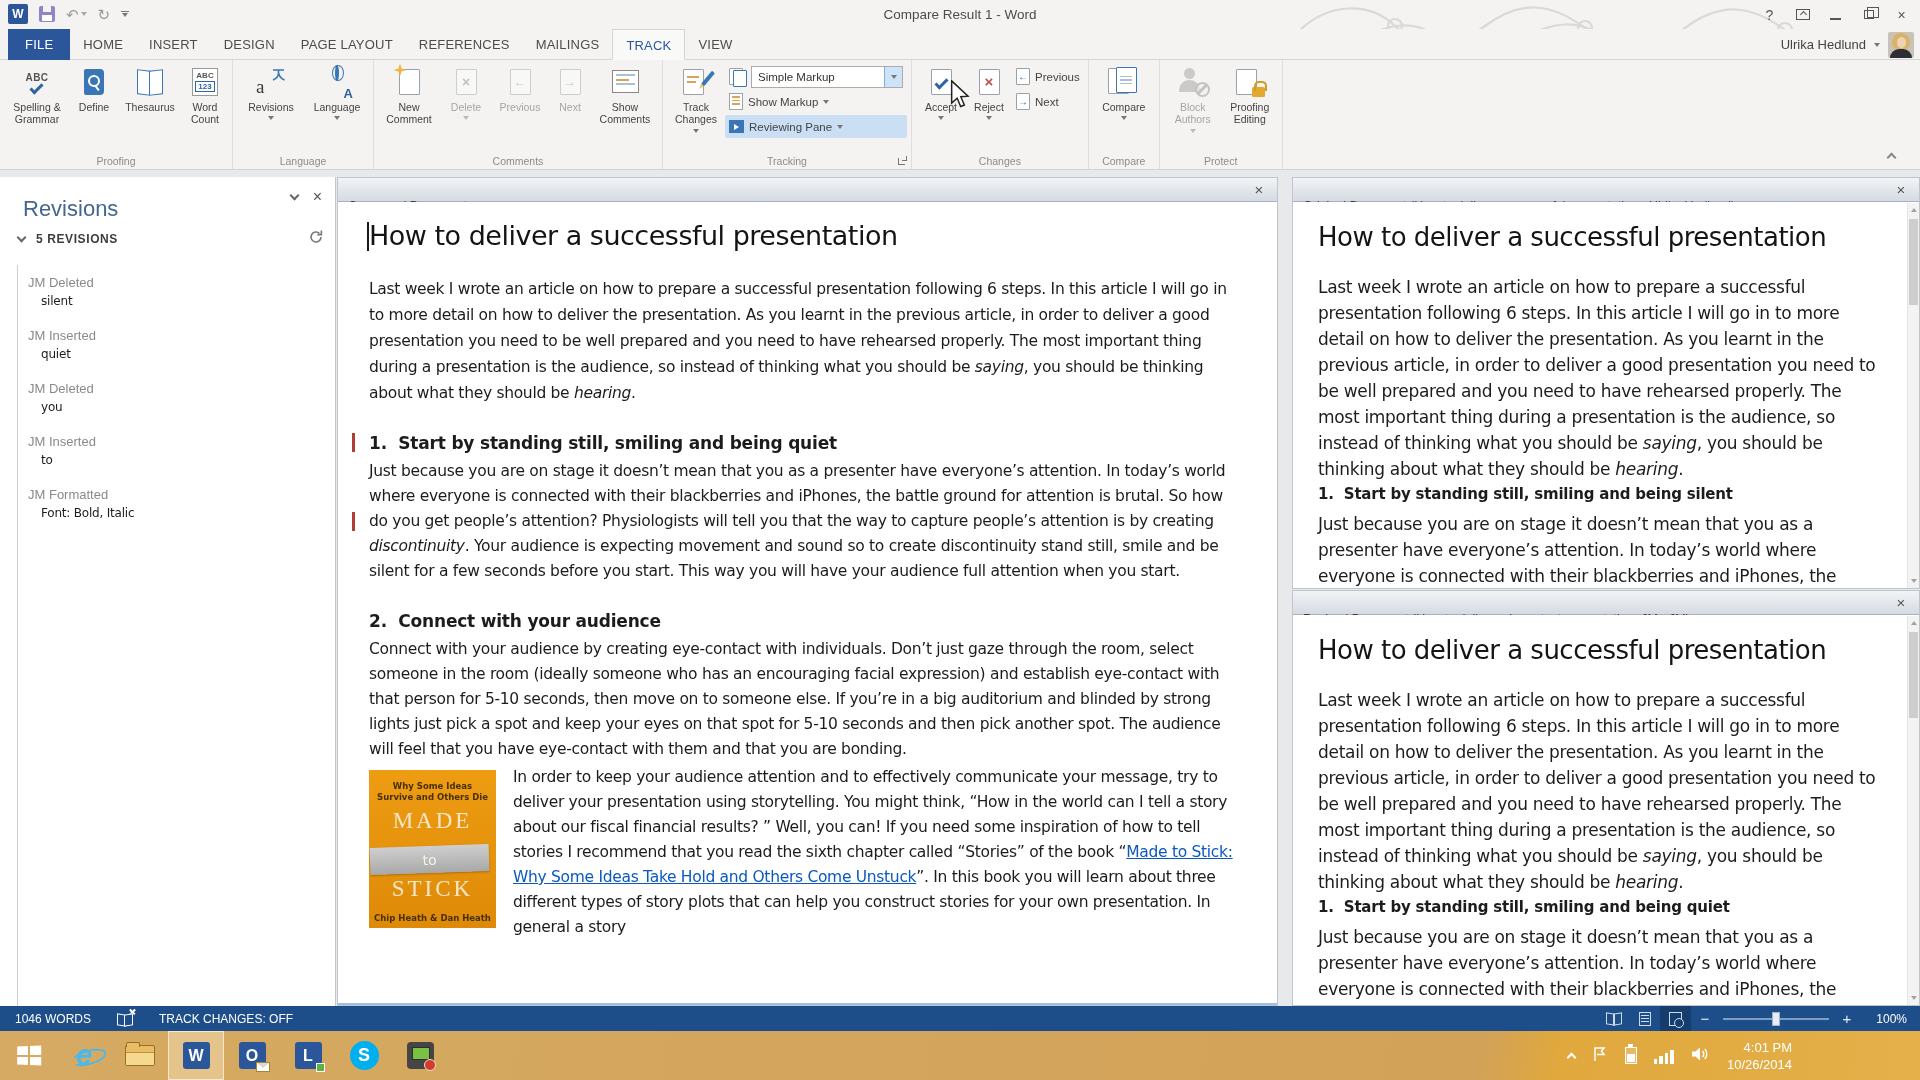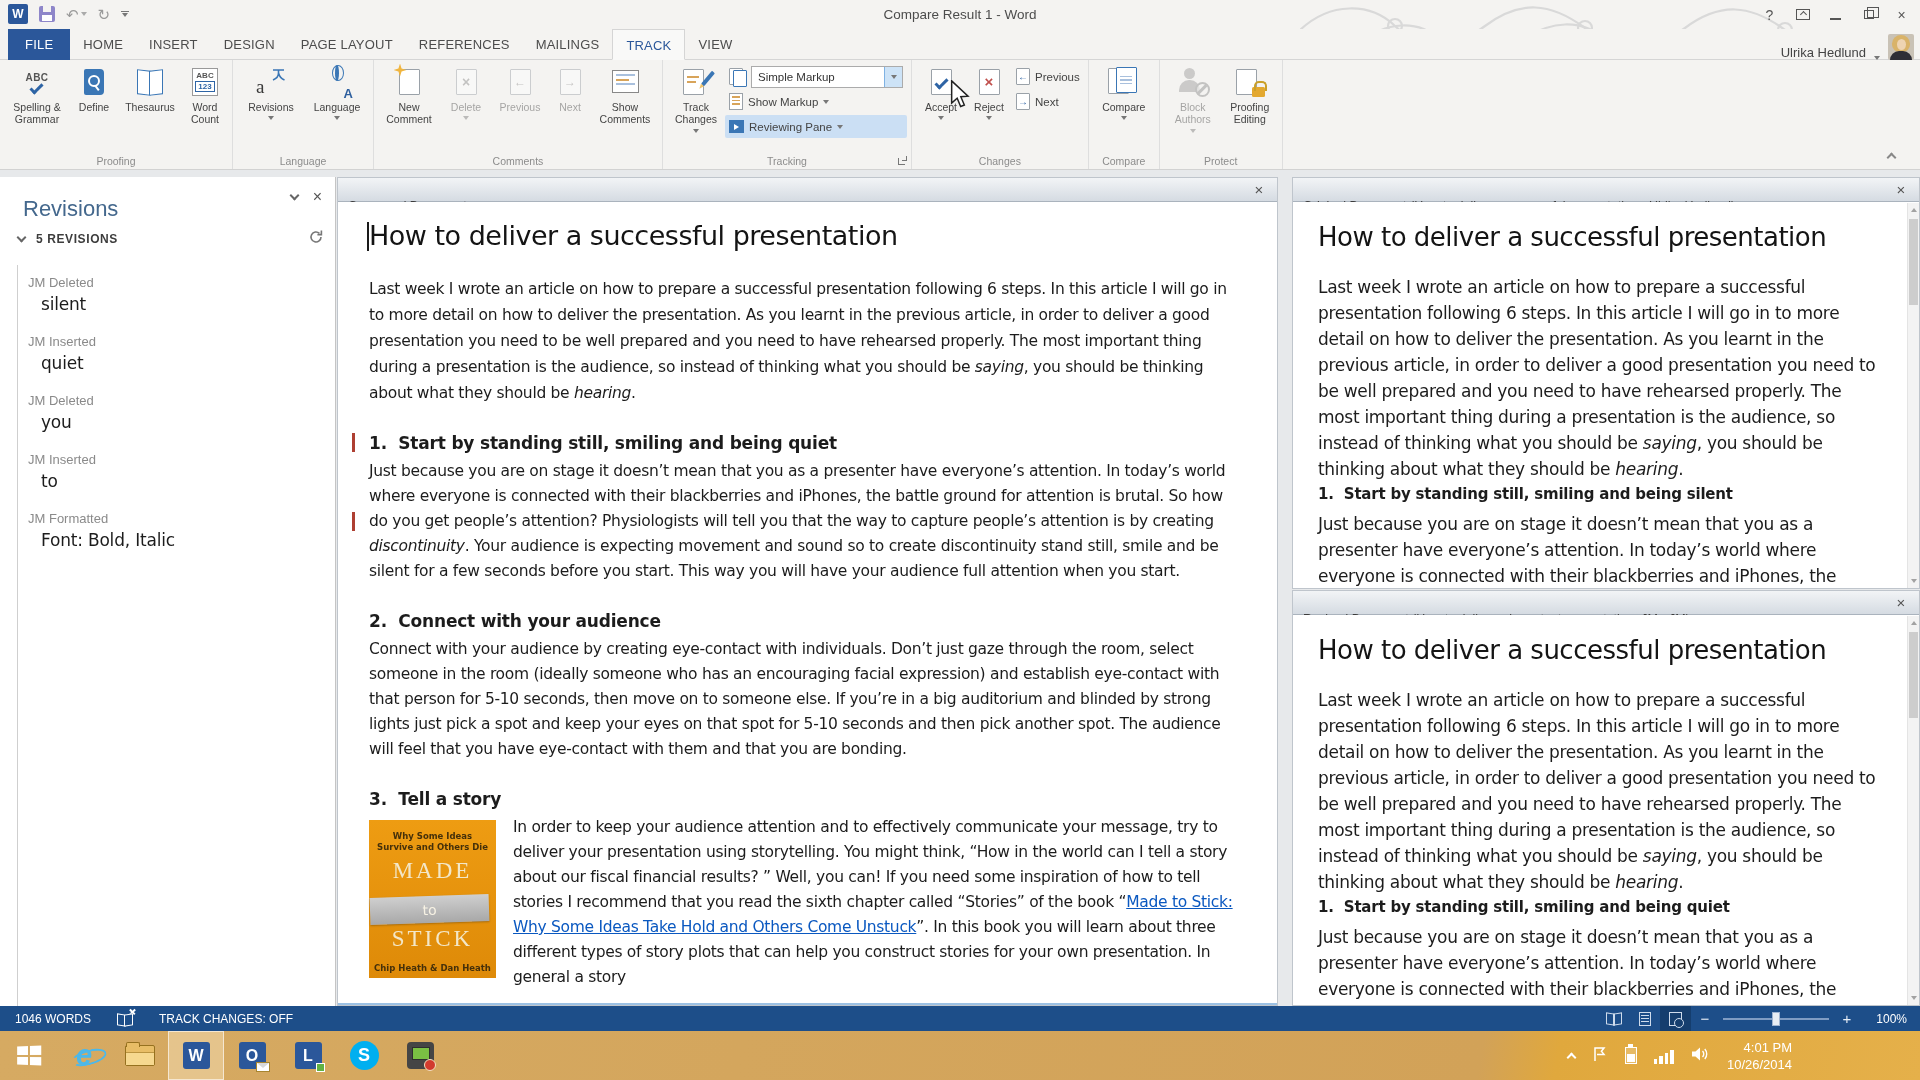--- a/index.html
+++ b/index.html
@@ -27,21 +27,21 @@
   .restore-glyph { width:10px; height:9px; border:1px solid #555; background:#f4f3f1; position:relative; }
   .restore-glyph::before { content:""; position:absolute; left:2px; top:-4px; width:10px; height:9px; border:1px solid #555; }
   .ropts-glyph { width:14px; height:11px; border:1px solid #555; position:relative; }
   .ropts-glyph::after { content:""; position:absolute; left:4px; top:2px; width:4px; height:4px; border-left:1.5px solid #555; border-top:1.5px solid #555; transform:rotate(45deg); }
 
   
   .tabsrow { position:absolute; left:0; top:29px; width:1920px; height:31px; background:#f4f3f1; border-bottom:1px solid #d5d5d5; display:flex; align-items:stretch; padding-left:8px; }
   .tab { height:31px; line-height:31px; padding:0 13px; font-size:13px; color:#4c4c4c; letter-spacing:.2px; }
   .tab.file { background:#2b579a; color:#fff; padding:0 17px; }
   .tab.active { background:#f9f9f8; color:#2b579a; border:1px solid #d5d5d5; border-bottom-color:#f9f9f8; margin-bottom:-1px; }
-  .account { position:absolute; right:6px; top:0; height:31px; display:flex; align-items:flex-end; gap:8px; font-size:13px; color:#444; }
+  .account { position:absolute; right:6px; top:0; height:31px; display:flex; align-items:center; gap:8px; font-size:13px; color:#444; }
   .avatar { width:26px; height:26px; border-radius:2px; background:#c9c2b6; position:relative; overflow:hidden; }
   .av-hair { position:absolute; top:1px; left:4px; width:18px; height:17px; border-radius:50% 50% 42% 42%; background:#d9b369; }
   .av-face { position:absolute; top:5px; left:8.5px; width:9px; height:11px; border-radius:50%; background:#eed4b2; }
   .av-body { position:absolute; bottom:-2px; left:2px; width:22px; height:11px; border-radius:9px 9px 0 0; background:#2e2e36; }
 
   
   .ribbon { position:absolute; left:0; top:60px; width:1920px; height:110px; background:#f4f3f1; border-bottom:1px solid #d2d2d2; display:flex; align-items:stretch; }
   .rgroup { position:relative; border-right:1px solid #dedede; padding:2px 4px 16px; display:flex; align-items:flex-start; }
   .glabel { position:absolute; bottom:2px; left:0; right:0; text-align:center; font-size:10.5px; color:#8c8c8c; }
   .bigbtn { display:flex; flex-direction:column; align-items:center; padding-top:3px; font-size:10.5px; color:#444; text-align:center; line-height:1.18; border-radius:2px; }
@@ -130,21 +130,21 @@
   .rp-controls { position:absolute; top:12px; right:13px; display:flex; gap:15px; align-items:center; }
   .chev-down-s { display:inline-block; width:7px; height:7px; border-left:2px solid #666; border-bottom:2px solid #666; transform:rotate(-45deg); margin-top:-3px; }
   .rp-close { color:#555; font-size:16px; line-height:1; }
   .rp-title { position:absolute; left:23px; top:19px; font-size:22px; color:#44688d; }
   .rp-countrow { position:absolute; left:18px; top:52px; width:306px; display:flex; align-items:center; gap:11px; }
   .rp-countrow .cnt { font-size:12px; font-weight:bold; color:#3d3d3d; letter-spacing:.6px; }
   .rp-refresh { margin-left:auto; }
   .rp-list { position:absolute; left:17px; top:88px; bottom:0; width:302px; border-left:1px solid #cfcfcf; padding:10px 0 0 10px; }
   .rev-item { margin-bottom:20px; }
   .rev-label { font-size:13px; color:#8a8a8a; }
-  .rev-value { font-size:17px; color:#1c1c1c; padding-left:13px; margin-top:4px; font-family:"DejaVu Sans",sans-serif; letter-spacing:-.2px; }
+  .rev-value { font-size:12px; color:#1c1c1c; padding-left:13px; margin-top:4px; font-family:"DejaVu Sans",sans-serif; letter-spacing:-.2px; }
 
   
   .pane { position:absolute; background:#fff; border:1px solid #bfc5cc; }
   .phead { height:24px; background:linear-gradient(#f2f4f6,#d5dbe2); border-bottom:1px solid #aab3bd; display:flex; align-items:center; padding:0 10px; font-size:12.5px; color:#3c3c3c; }
   .phead .ptitle { flex:1; white-space:nowrap; overflow:hidden;margin-top:32px; }
   .pclose { color:#555; font-size:15px; width:16px; text-align:center; line-height:1; }
   .compared { left:337px; top:177px; width:941px; height:829px; }
   .originalp { left:1292px; top:177px; width:628px; height:412px; }
   .revisedp  { left:1292px; top:590px; width:628px; height:416px; }
   .doc-area { position:relative; overflow:hidden; background:#fff; font-family:"DejaVu Sans",sans-serif; color:#1c1c1c; }
@@ -587,21 +587,20 @@
       <span class="pclose">×</span>
     </div>
     <div class="doc-area">
       <span class="caret-line"></span>
       <div class="dtitle">How to deliver a successful presentation</div>
       <p class="intro"><span>Last week I wrote an article on how to prepare a successful presentation following 6 steps. In this article I will go in to more detail on how to deliver the presentation. As you learnt in the previous article, in order to deliver a good presentation you need to be well prepared and you need to have rehearsed properly. The most important thing during a presentation is the audience, so instead of thinking what you should be </span><i>saying</i><span>, you should be thinking about what they should be </span><i>hearing</i><span>.</span></p>
       <h3 class="dh redbar">1.&nbsp; Start by standing still, smiling and being quiet</h3>
       <p class="dbody s1body"><span>Just because you are on stage it doesn’t mean that you as a presenter have everyone’s attention. In today’s world where everyone is connected with their blackberries and iPhones, the battle ground for attention is brutal.  So how do you get people’s attention? Physiologists will tell you that the way to capture people’s attention is by creating </span><i>discontinuity</i><span>. Your audience is expecting movement and sound so to create discontinuity stand still, smile and be silent for a few seconds before you start. This way you will have your audience full attention when you start.</span></p>
       <h3 class="dh">2.&nbsp; Connect with your audience</h3>
       <p class="dbody">Connect with your audience by creating eye-contact with individuals. Don’t just gaze through the room, select someone in the room (ideally someone who has an encouraging facial expression) and establish eye-contact with that person for 5-10 seconds, then move on to someone else. If you’re in a big auditorium and blinded by strong lights just pick a spot and keep your eyes on that spot for 5-10 seconds and then pick another spot. The audience will feel that you have eye-contact with them and that you are bonding.</p>
-      <h3 class="dh">3.&nbsp; Tell a story</h3>
       <div class="s3wrap">
         <div class="book">
           <div class="bk-tag">Why Some Ideas Survive and Others Die</div>
           <div class="bk-made">MADE</div>
           <div class="bk-tape">
               <span>to</span>
             </div>
           <div class="bk-stick">STICK</div>
           <div class="bk-auth">Chip Heath &amp; Dan Heath</div>
         </div>

